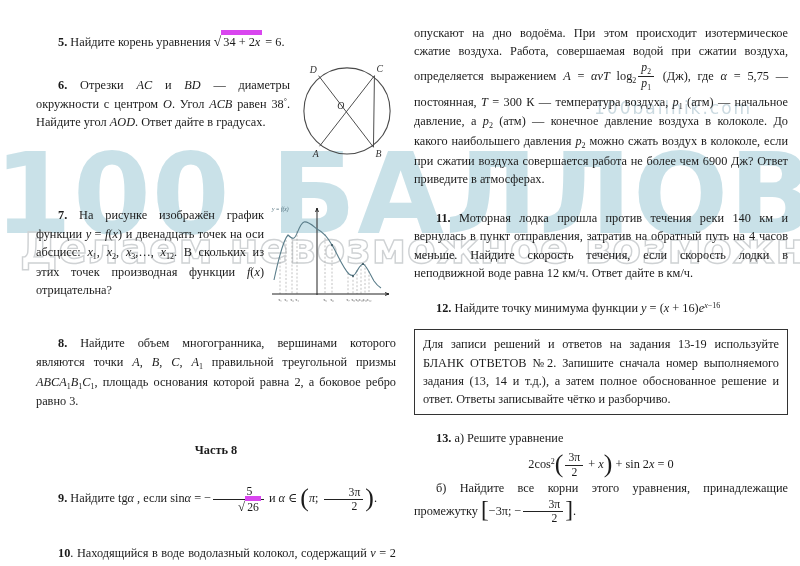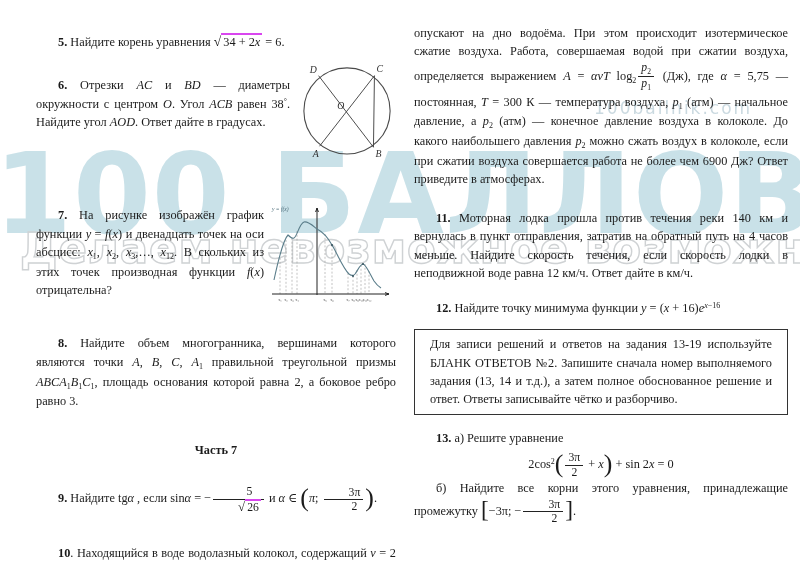--- a/index.html
+++ b/index.html
@@ -42,36 +42,36 @@
   .tk-sub{font-size:0.65em;vertical-align:-0.35em;}
   .tk-sup{font-size:0.65em;vertical-align:0.5em;}
   .tk-supi{font-size:0.65em;vertical-align:0.5em;font-style:italic;}
   
   .frac{display:inline-flex;flex-direction:column;align-items:center;vertical-align:middle;
         margin:0 2px;line-height:1.15;font-size:0.95em;}
   .fnum{border-bottom:1px solid #222;align-self:stretch;text-align:center;padding:0 3px;}
   .fden{padding:0 3px;text-align:center;}
   .sqrt{white-space:nowrap;}
   .rsign{font-size:1.1em;}
-  .rbody{border-top:2px solid #d946ef;padding:0 2px;}
+  .rbody{border-top:5px solid #d946ef;padding:0 2px;}
   .bigp{font-size:2.1em;font-weight:300;vertical-align:middle;line-height:0.9;position:relative;top:-2px;}
   .bigbr{font-size:1.9em;font-weight:300;vertical-align:middle;line-height:0.9;position:relative;top:-2px;}
   
   .p5{margin-top:8px;}
   .p6{margin-top:24px;min-height:100px;}
   .fig-circle{float:right;width:98px;height:98px;margin:-16px 0 4px 8px;}
   .p7{margin-top:30px;min-height:108px;}
   .fig-graph{float:right;width:126px;height:106px;margin:-4px 0 2px 6px;}
   .p8{margin-top:20px;clear:both;}
   .part2{margin-top:30px;text-align:center;font-weight:bold;}
   .p9{margin-top:26px;}
   .p10{margin-top:30px;}
   .p11{margin-top:20px;}
   .p12{margin-top:16px;}
-  .notebox{margin-top:12px;border:1.4px solid #333;padding:5px 15px;}
+  .notebox{margin-top:12px;border:1.4px solid #333;padding:5px 8px;}
   .p13h{margin-top:14px;}
   .p13eq{margin-top:4px;text-align:center;}
   .p13b{margin-top:0;}
   svg text{font-family:"Liberation Serif","DejaVu Serif",serif;}
 </style>
 </head>
 <body>
 
 <div class="wm1">100 БАЛЛОВ</div>
 <div class="wm2">Делаем невозможное возможным</div>
@@ -144,21 +144,21 @@
           <text x="91" y="99">x₁₀</text>
           <text x="95" y="99">x₁₁</text>
           <text x="99" y="99">x₁₂</text>
         </g>
       </svg>
       <p class="ind"><span class="tk-b">7.</span><span class="tk-n"> На рисунке изображён график функции </span><span class="tk-i">y</span><span class="tk-n"> = </span><span class="tk-i">f</span><span class="tk-n">(</span><span class="tk-i">x</span><span class="tk-n">)</span><span class="tk-n"> и двенадцать точек на оси абсцисс: </span><span class="tk-i">x</span><span class="tk-sub">1</span><span class="tk-n">, </span><span class="tk-i">x</span><span class="tk-sub">2</span><span class="tk-n">, </span><span class="tk-i">x</span><span class="tk-sub">3</span><span class="tk-n">,…, </span><span class="tk-i">x</span><span class="tk-sub">12</span><span class="tk-n">. В скольких из этих точек производная функции </span><span class="tk-i">f</span><span class="tk-n">(</span><span class="tk-i">x</span><span class="tk-n">)</span><span class="tk-n"> отрицательна?</span></p>
     </div>
 
     <p class="p8 ind"><span class="tk-b">8.</span><span class="tk-n"> Найдите объем многогранника, вершинами которого являются точки </span><span class="tk-i">A</span><span class="tk-n">, </span><span class="tk-i">B</span><span class="tk-n">, </span><span class="tk-i">C</span><span class="tk-n">, </span><span class="tk-i">A</span><span class="tk-sub">1</span><span class="tk-n"> правильной треугольной призмы </span><span class="tk-i">ABCA</span><span class="tk-sub">1</span><span class="tk-i">B</span><span class="tk-sub">1</span><span class="tk-i">C</span><span class="tk-sub">1</span><span class="tk-n">, площадь основания которой равна 2, а боковое ребро равно 3.</span></p>
 
-    <p class="part2">Часть 7</p>
+    <p class="part2">Часть 8</p>
 
     <p class="p9 ind"><span><span class="tk-b">9.</span><span class="tk-n"> Найдите  tg</span><span class="tk-i">α</span><span class="tk-n"> ,  если  sin</span><span class="tk-i">α</span><span class="tk-n"> = −</span></span><span class="frac">
           <span class="fnum">5</span>
           <span class="fden"><span class="sqrt"><span class="rsign">√</span><span class="rbody">26</span></span></span>
         </span><span><span class="tk-n">  и  </span><span class="tk-i">α</span><span class="tk-n"> ∈ </span></span><span class="bigp">(</span><span><span class="tk-i">π</span><span class="tk-n">; </span></span><span class="frac">
           <span class="fnum">3π</span>
           <span class="fden">2</span>
         </span><span class="bigp">)</span><span><span class="tk-n">.</span></span></p>
 
     <p class="p10 ind"><span class="tk-b">10</span><span class="tk-n">. Находящийся в воде водолазный колокол, содержащий </span><span class="tk-i">ν</span><span class="tk-n"> = 2 моля воздуха при давлении </span><span class="tk-i">p</span><span class="tk-sub">1</span><span class="tk-n"> = 1,5 атмосферы, медленно</span></p>

